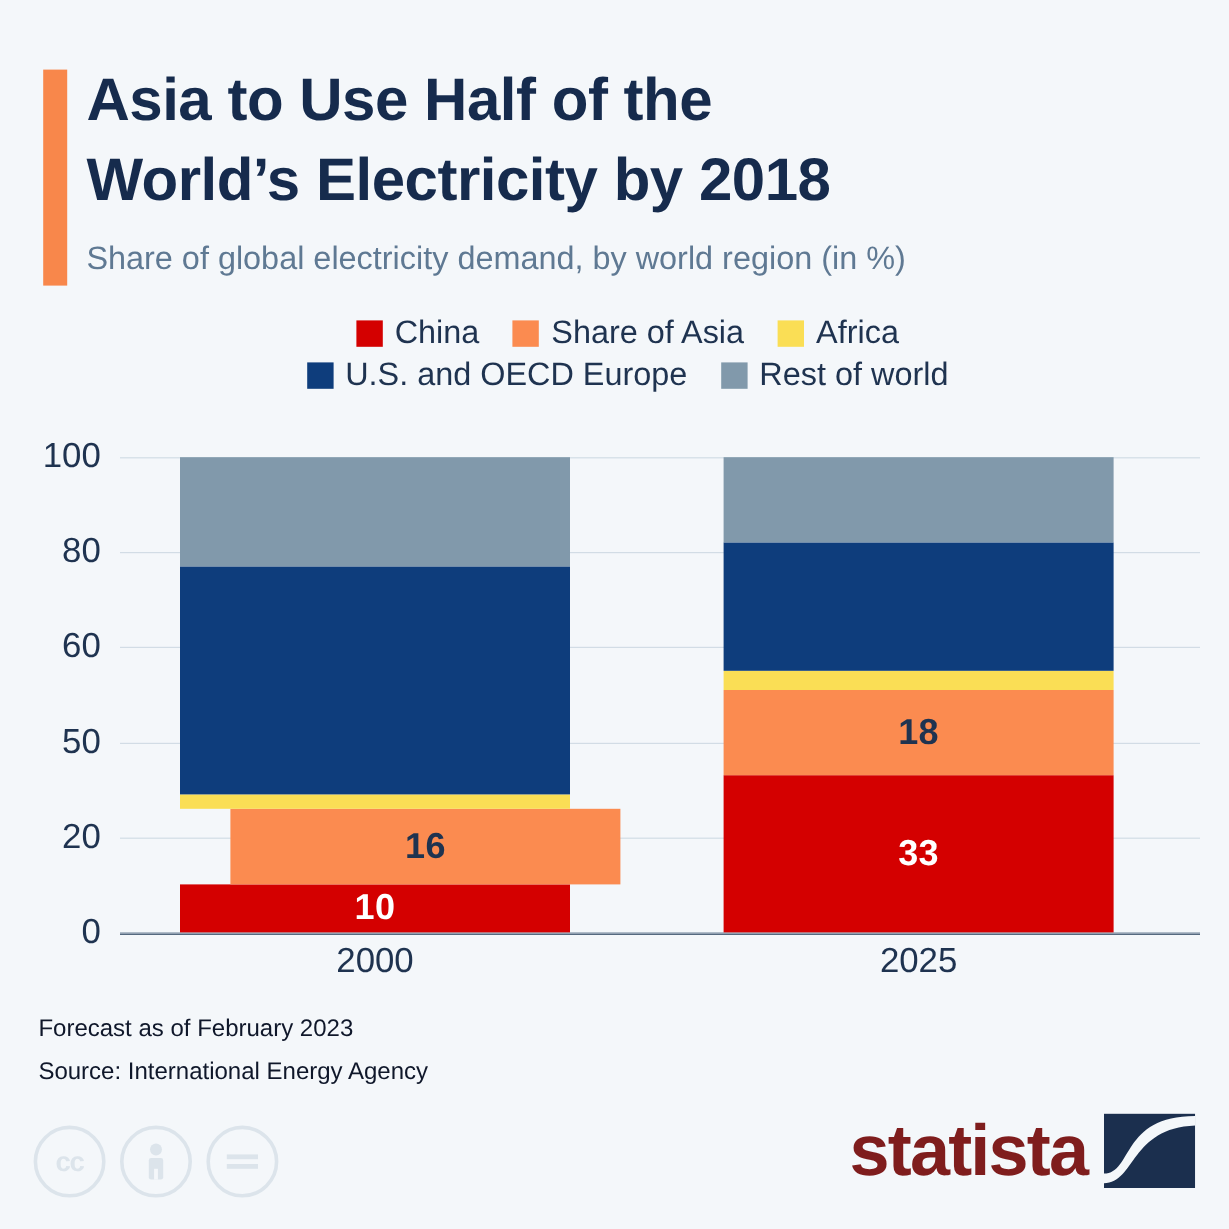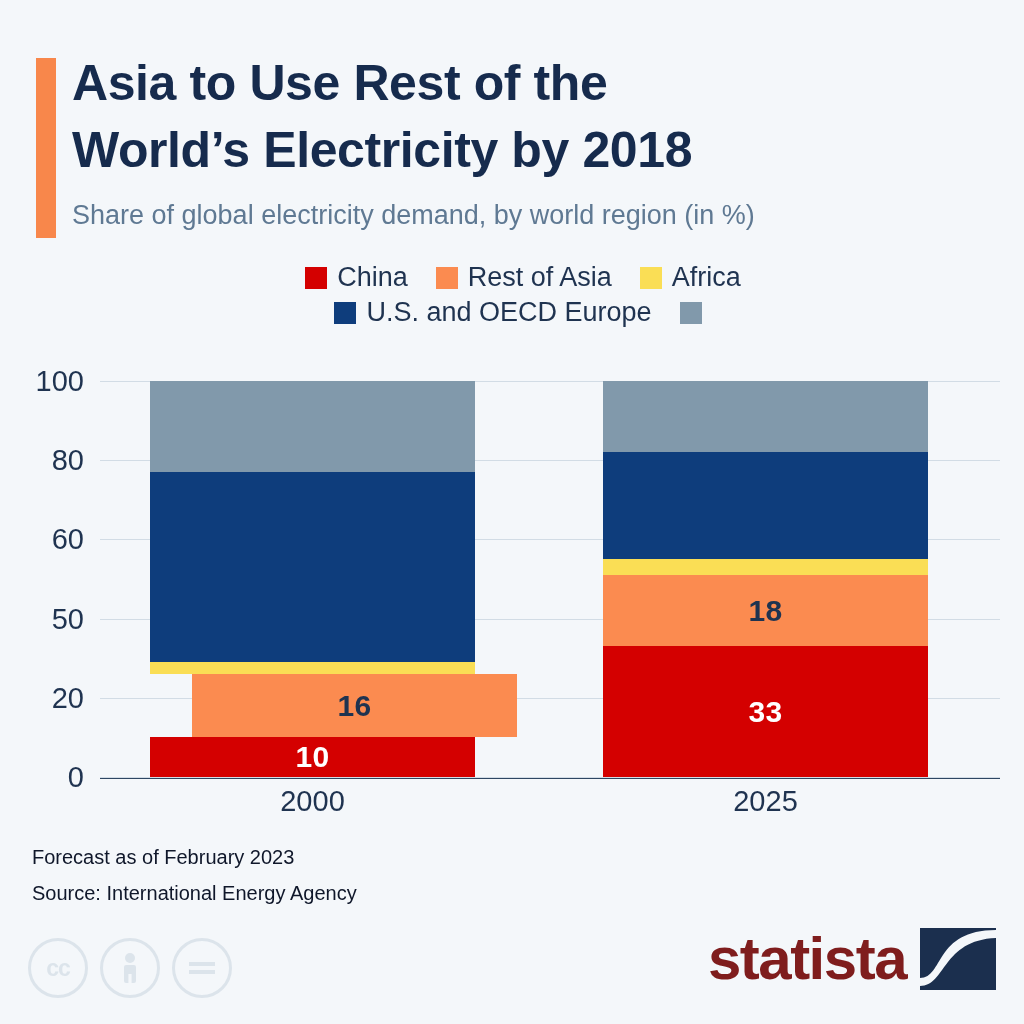--- a/index.html
+++ b/index.html
@@ -208,48 +208,49 @@
   }
 </style>
 </head>
 <body>
 
 <div id="infographic">
 
   <div class="accent-bar"></div>
 
   <div class="title">
-    <div>Asia to Use Rest of the</div>
+    <div>Asia to Use Half of the</div>
     <div>World’s Electricity by 2018</div>
   </div>
 
   <div class="subtitle">Share of global electricity demand, by world region (in %)</div>
 
   <div class="legend" id="legend">
       <div class="legend-row">
         <div class="legend-item">
           <span class="legend-swatch" style="background: rgb(212, 0, 0);"></span>
           <span class="legend-label">China</span>
         </div>
         <div class="legend-item">
           <span class="legend-swatch" style="background: rgb(251, 139, 80);"></span>
-          <span class="legend-label">Rest of Asia</span>
+          <span class="legend-label">Share of Asia</span>
         </div>
         <div class="legend-item">
           <span class="legend-swatch" style="background: rgb(250, 222, 85);"></span>
           <span class="legend-label">Africa</span>
         </div>
       </div>
       <div class="legend-row">
         <div class="legend-item">
           <span class="legend-swatch" style="background: rgb(14, 61, 124);"></span>
           <span class="legend-label">U.S. and OECD Europe</span>
         </div>
         <div class="legend-item">
           <span class="legend-swatch" style="background: rgb(129, 153, 171);"></span>
+          <span class="legend-label">Rest of world</span>
         </div>
       </div>
     </div>
 
   <div class="chart">
     <div class="ylabels" id="ylabels">
         <div class="ylabel" style="top: 396px;">0</div>
         <div class="ylabel" style="top: 316.8px;">20</div>
         <div class="ylabel" style="top: 237.6px;">50</div>
         <div class="ylabel" style="top: 158.4px;">60</div>

